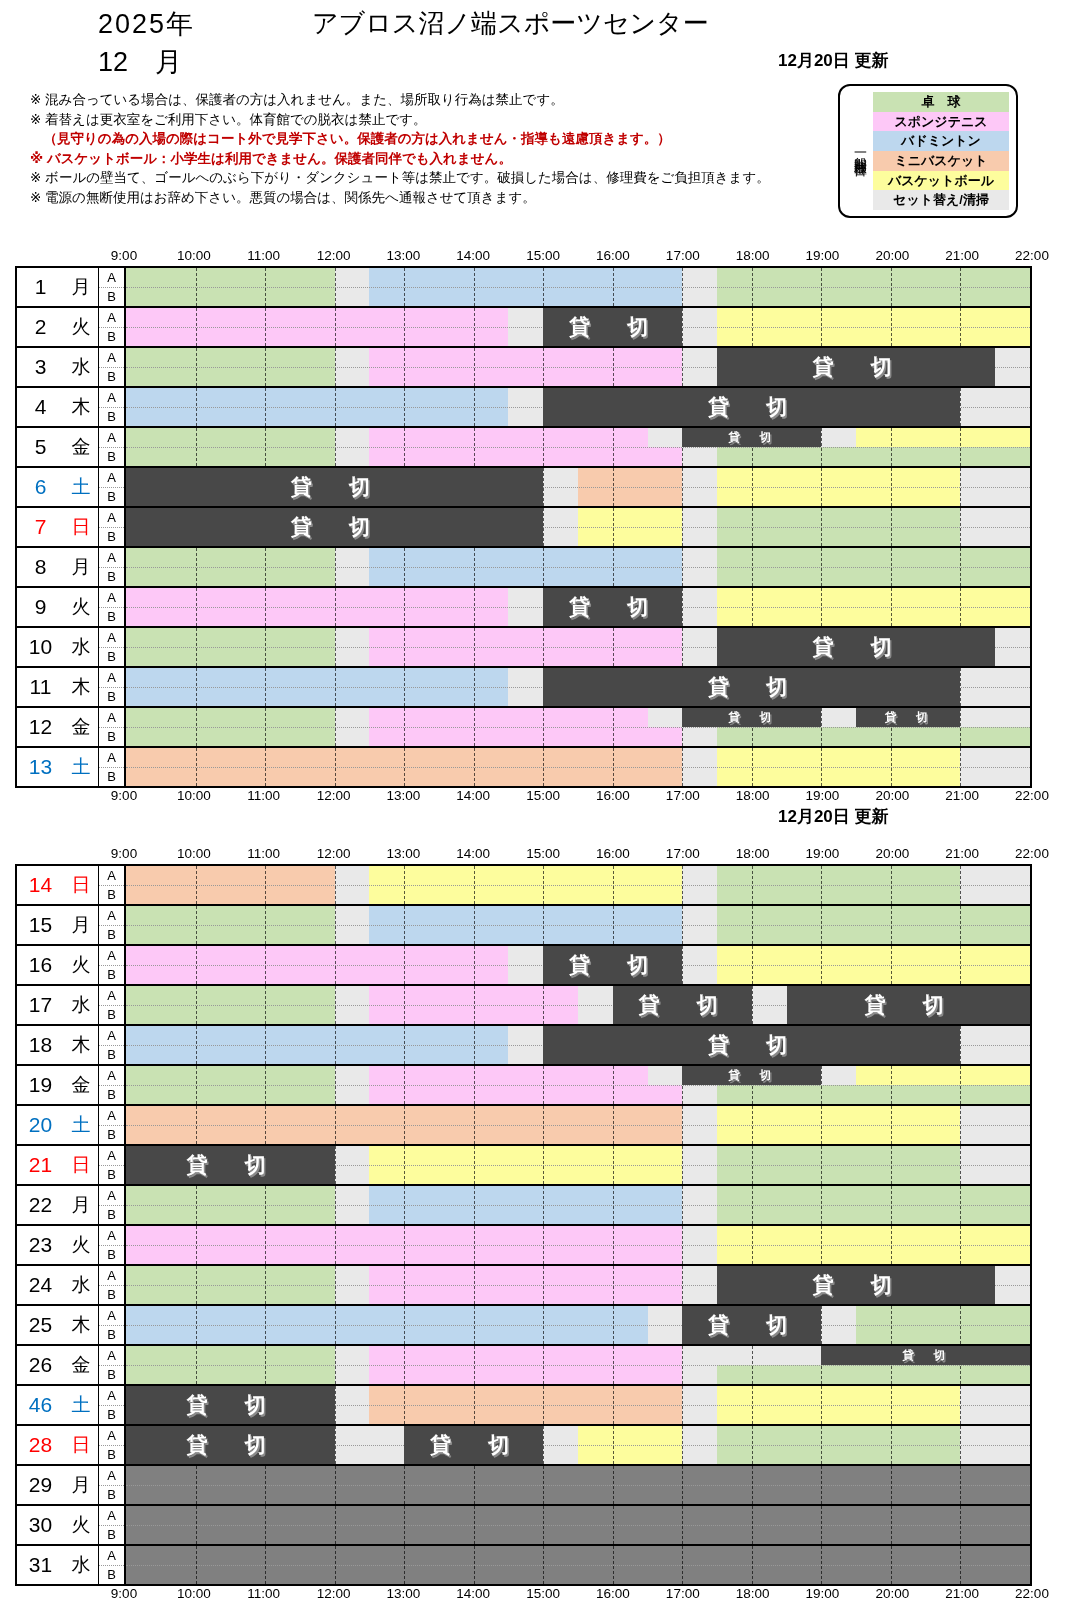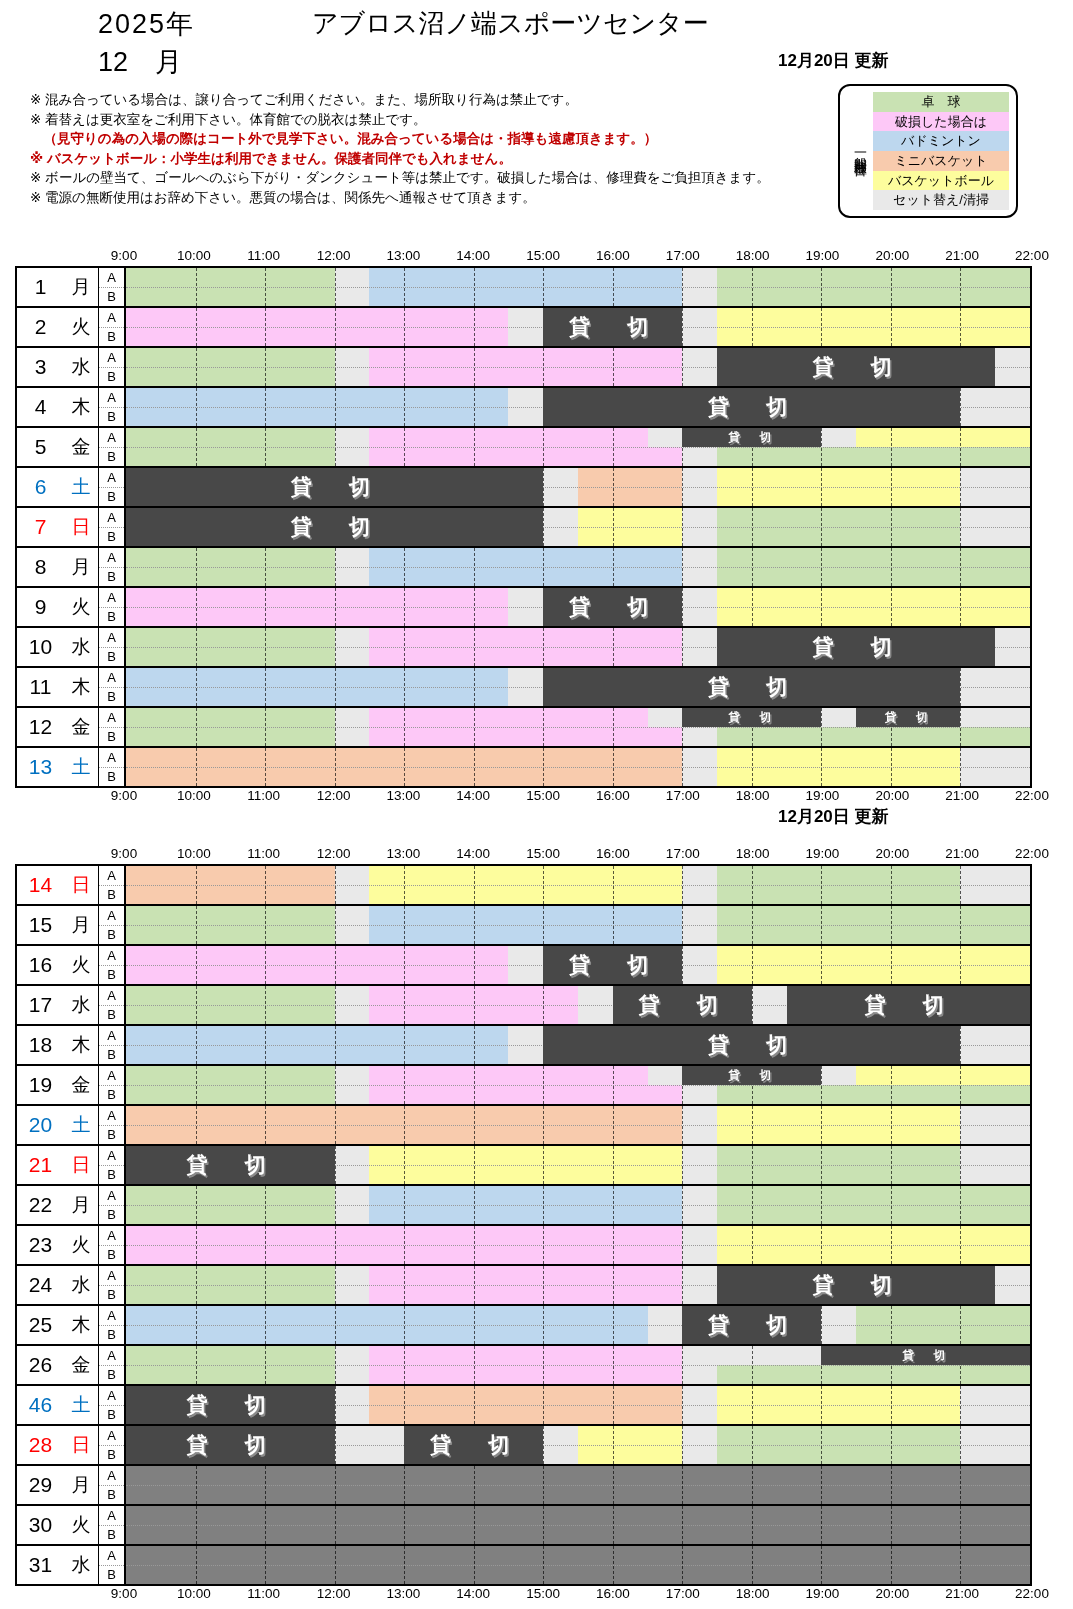--- a/index.html
+++ b/index.html
@@ -21,21 +21,21 @@
   .notes li{margin:0;padding:0;}
   .notes li.red{color:#c00000;font-weight:bold;}
 
   
   .legend{left:838px;top:84px;width:180px;height:134px;border:2.5px solid #000;border-radius:12px;
           display:flex;box-sizing:border-box;padding:6px 7px;background:#fff;}
   .leg-side{width:26px;writing-mode:vertical-rl;text-orientation:upright;font-size:13px;
             letter-spacing:2px;display:flex;align-items:center;justify-content:center;}
   .leg-items{flex:1;display:flex;flex-direction:column;}
   .leg-item{flex:1;display:flex;align-items:center;justify-content:center;
-            font-size:13px;font-weight:400;}
+            font-size:13px;font-weight:700;}
 
   
   .sched{width:1017px;}
   .axis{position:relative;height:18px;margin-left:109px;width:908px;font-size:13.5px;}
   .axis span{position:absolute;transform:translateX(-50%);white-space:nowrap;top:0;}
   .gridbox{border:2px solid #000;border-top:0;width:1017px;box-sizing:border-box;background:#fff;}
   .band{display:flex;height:40px;box-sizing:border-box;border-top:2px solid #000;}
   .dcell{width:82px;box-sizing:border-box;border-right:1.5px solid #000;display:flex;
          align-items:center;background:#fff;}
   .dcell .num{flex:1;text-align:center;font-size:21px;}
@@ -59,33 +59,33 @@
 </head>
 <body>
 
 <div class="page">
   <div class="abs title-year">2025年</div>
   <div class="abs title-month">12　月</div>
   <div class="abs title-fac">アブロス沼ノ端スポーツセンター</div>
   <div class="abs upd upd-top">12月20日 更新</div>
 
   <ul class="abs notes" id="notes">
-      <li>※ 混み合っている場合は、譲り合ってご利用ください。また、場所取り行為は禁止です。</li>
+      <li>※ 混み合っている場合は、保護者の方は入れません。また、場所取り行為は禁止です。</li>
       <li>※ 着替えは更衣室をご利用下さい。体育館での脱衣は禁止です。</li>
-      <li class="red">　（見守りの為の入場の際はコート外で見学下さい。混み合っている場合は・指導も遠慮頂きます。）</li>
+      <li class="red">　（見守りの為の入場の際はコート外で見学下さい。保護者の方は入れません・指導も遠慮頂きます。）</li>
       <li class="red">※ バスケットボール：小学生は利用できません。保護者同伴でも入れません。</li>
       <li>※ ボールの壁当て、ゴールへのぶら下がり・ダンクシュート等は禁止です。破損した場合は、修理費をご負担頂きます。</li>
       <li>※ 電源の無断使用はお辞め下さい。悪質の場合は、関係先へ通報させて頂きます。</li>
     </ul>
 
   <div class="abs legend">
     <div class="leg-side">一般開放種目</div>
     <div class="leg-items" id="leg-items">
         <div class="leg-item" style="background: rgb(201, 226, 179);">卓　球</div>
-        <div class="leg-item" style="background: rgb(253, 200, 247);">破損した場合は</div>
+        <div class="leg-item" style="background: rgb(253, 200, 247);">スポンジテニス</div>
         <div class="leg-item" style="background: rgb(189, 215, 238);">バドミントン</div>
         <div class="leg-item" style="background: rgb(248, 203, 173);">ミニバスケット</div>
         <div class="leg-item" style="background: rgb(253, 253, 157);">バスケットボール</div>
         <div class="leg-item" style="background: rgb(233, 233, 233);">セット替え/清掃</div>
       </div>
   </div>
 
   <div class="abs upd upd-mid">12月20日 更新</div>
 
   <div class="abs sched" id="table1" style="left:15px;top:248px;">

